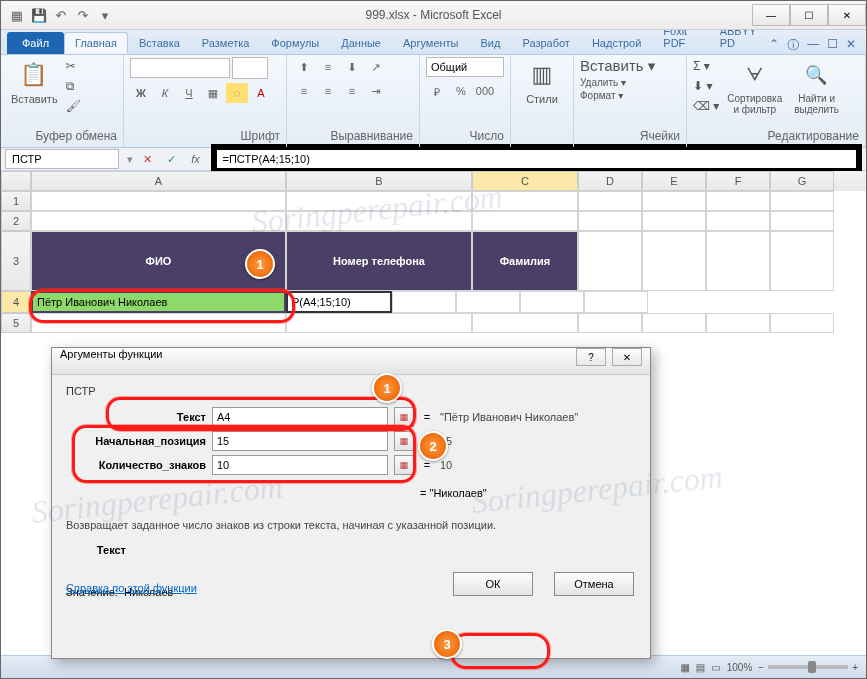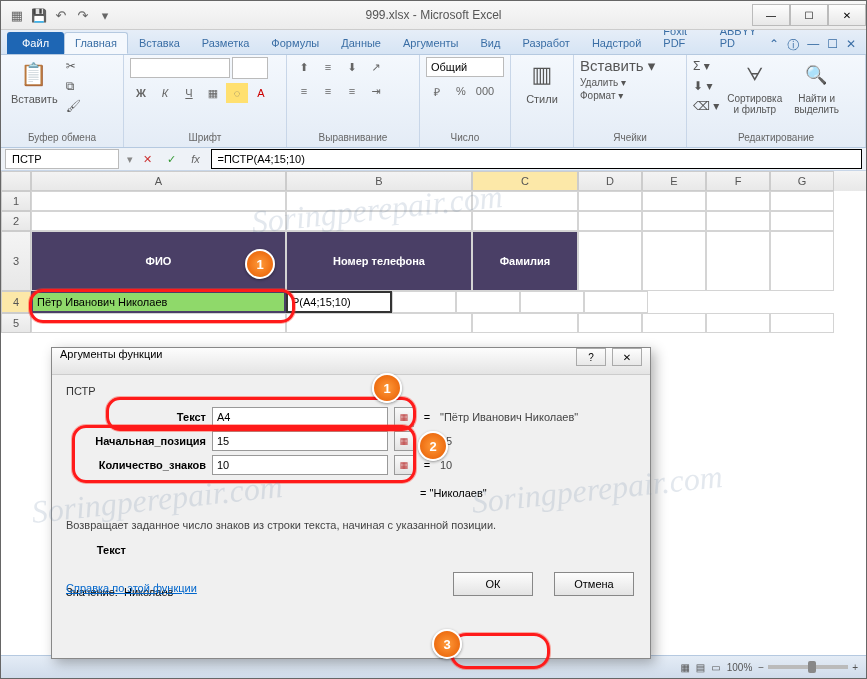--- a/index.html
+++ b/index.html
@@ -10,35 +10,35 @@
 .title{position:absolute;left:50%;transform:translateX(-50%);color:#555;font-size:12px}
 .wincontrols{position:absolute;right:0;display:flex}
 .wincontrols span{width:36px;height:20px;border:1px solid #bbb;background:linear-gradient(#fdfdfd,#e8e8e8);display:flex;align-items:center;justify-content:center;font-size:10px}
 .tabs{height:24px;background:linear-gradient(#e6eef8,#d6e4f4);display:flex;align-items:flex-end;padding-left:6px;border-bottom:1px solid #b5c9e0}
 .tab{padding:4px 10px;color:#3a6ea5;font-size:11px;cursor:pointer;border:1px solid transparent}
 .tab.file{background:#1e66b4;color:#fff;border-radius:3px 3px 0 0;padding:4px 14px}
 .tab.active{background:#f4f8fd;border:1px solid #b5c9e0;border-bottom:1px solid #f4f8fd;border-radius:3px 3px 0 0}
 .helpicons{margin-left:auto;display:flex;gap:8px;padding-right:10px;color:#3a6ea5;font-size:12px}
 .ribbon{height:92px;background:linear-gradient(#f4f8fd,#e4ecf6);border-bottom:1px solid #b5c9e0;display:flex}
 .group{border-right:1px solid #c8d6e8;display:flex;flex-direction:column;padding:2px 6px;position:relative}
-.group-label{font-size:10px;color:#666;text-align:center;margin-top:auto;padding-bottom:2px}
+.group-label{font-size:12px;color:#666;text-align:right;margin-top:auto;padding-bottom:2px}
 .group-content{display:flex;align-items:flex-start;gap:4px;flex:1}
 .bigbtn{display:flex;flex-direction:column;align-items:center;gap:2px;padding:2px 4px;color:#555;min-width:40px}
 .bigbtn .ico{width:32px;height:32px;display:flex;align-items:center;justify-content:center;font-size:22px}
 .smallbtns{display:flex;flex-direction:column;gap:2px}
 .smallbtns span{font-size:12px;color:#555;height:18px;display:flex;align-items:center}
 .fontrow{display:flex;gap:2px;align-items:center}
 .fontsel{height:18px;border:1px solid #bbb;background:#fff;width:90px;font-size:11px;padding:0 4px}
 .szsel{height:18px;border:1px solid #bbb;background:#fff;width:30px;font-size:11px;text-align:center}
 .ibtn{width:20px;height:18px;border:1px solid transparent;display:flex;align-items:center;justify-content:center;color:#666;font-size:11px}
 .formulabar{height:22px;background:#eef2f7;border-bottom:1px solid #c8d6e8;display:flex;align-items:center}
 .namebox{width:100px;height:18px;border:1px solid #bbb;background:#fff;margin:0 4px;padding:0 6px;display:flex;align-items:center}
 .fbtns{display:flex;gap:2px}
 .fbtns span{width:20px;height:18px;display:flex;align-items:center;justify-content:center;color:#666;border:1px solid transparent}
-.formula-input{flex:1;height:18px;border:1px solid #000000;background:#fff;margin:0 4px;padding:0 6px;display:flex;align-items:center}
+.formula-input{flex:1;height:18px;border:6px solid #000000;background:#fff;margin:0 4px;padding:0 6px;display:flex;align-items:center}
 .grid{position:relative;background:#fff;height:438px;overflow:hidden}
 .colheads{display:flex;background:linear-gradient(#f4f4f4,#e8e8e8);height:20px}
 .rowh{width:30px;border:1px solid #ccc;box-sizing:border-box}
 .ch{border:1px solid #ccc;box-sizing:border-box;text-align:center;display:flex;align-items:center;justify-content:center;color:#555}
 .ch.cA{width:255px}.ch.cB{width:186px}.ch.cC{width:106px;background:#fce8a8}.ch.cD{width:64px}.ch.cE{width:64px}.ch.cF{width:64px}.ch.cG{width:64px}
 .rows{position:relative}
 .row{display:flex;height:20px}
 .rh{width:30px;background:linear-gradient(#f4f4f4,#e8e8e8);border:1px solid #ccc;box-sizing:border-box;display:flex;align-items:center;justify-content:center;color:#555}
 .cell{border:1px solid #d4d4d4;box-sizing:border-box;padding:0 4px;display:flex;align-items:center;overflow:hidden;white-space:nowrap}
 .cA{width:255px}.cB{width:186px}.cC{width:106px}.cD{width:64px}.cE{width:64px}.cF{width:64px}.cG{width:64px}

